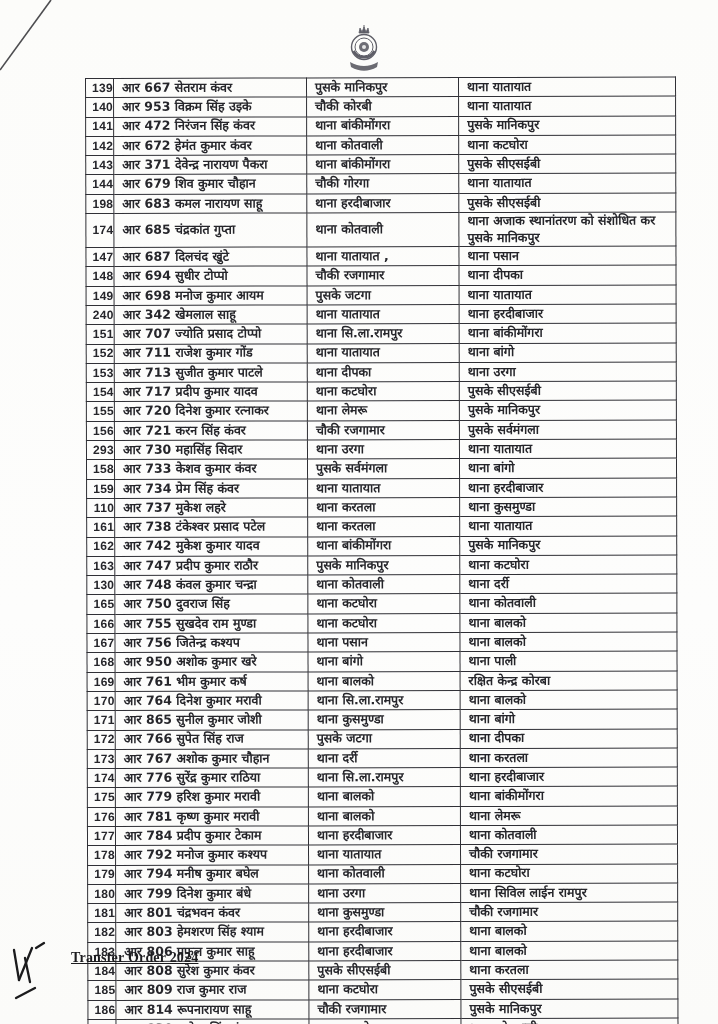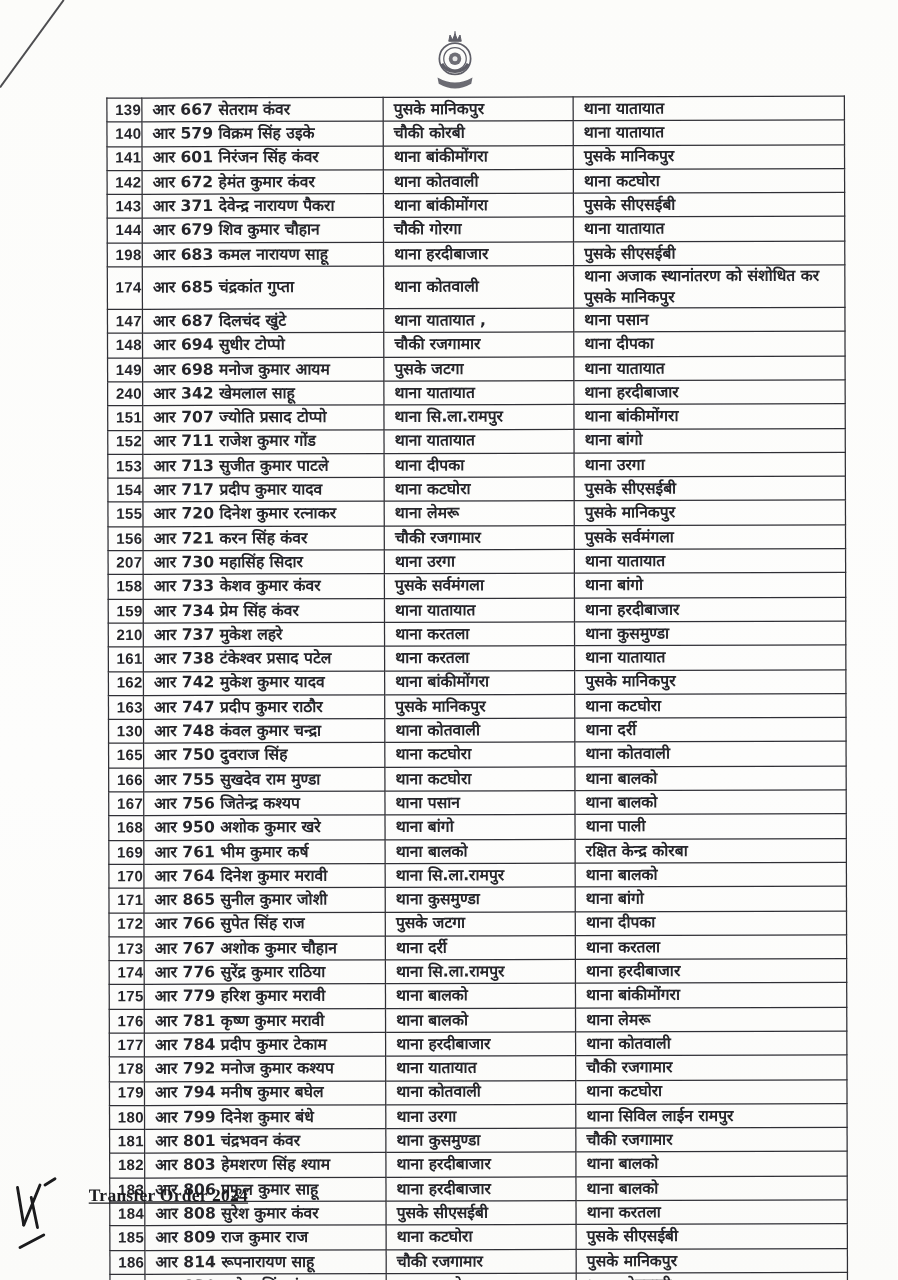--- a/index.html
+++ b/index.html
@@ -83,27 +83,27 @@
     </colgroup>
     <tbody>
         <tr>
           <td class="sn">139</td>
           <td>आर 667 सेतराम कंवर</td>
           <td>पुसके मानिकपुर</td>
           <td>थाना यातायात</td>
         </tr>
         <tr>
           <td class="sn">140</td>
-          <td>आर 579 विक्रम सिंह उइके</td>
+          <td>आर 953 विक्रम सिंह उइके</td>
           <td>चौकी कोरबी</td>
           <td>थाना यातायात</td>
         </tr>
         <tr>
           <td class="sn">141</td>
-          <td>आर 601 निरंजन सिंह कंवर</td>
+          <td>आर 472 निरंजन सिंह कंवर</td>
           <td>थाना बांकीमोंगरा</td>
           <td>पुसके मानिकपुर</td>
         </tr>
         <tr>
           <td class="sn">142</td>
           <td>आर 672 हेमंत कुमार कंवर</td>
           <td>थाना कोतवाली</td>
           <td>थाना कटघोरा</td>
         </tr>
         <tr>
@@ -184,39 +184,39 @@
           <td>थाना लेमरू</td>
           <td>पुसके मानिकपुर</td>
         </tr>
         <tr>
           <td class="sn">156</td>
           <td>आर 721 करन सिंह कंवर</td>
           <td>चौकी रजगामार</td>
           <td>पुसके सर्वमंगला</td>
         </tr>
         <tr>
-          <td class="sn">207</td>
+          <td class="sn">293</td>
           <td>आर 730 महासिंह सिदार</td>
           <td>थाना उरगा</td>
           <td>थाना यातायात</td>
         </tr>
         <tr>
           <td class="sn">158</td>
           <td>आर 733 केशव कुमार कंवर</td>
           <td>पुसके सर्वमंगला</td>
           <td>थाना बांगो</td>
         </tr>
         <tr>
           <td class="sn">159</td>
           <td>आर 734 प्रेम सिंह कंवर</td>
           <td>थाना यातायात</td>
           <td>थाना हरदीबाजार</td>
         </tr>
         <tr>
-          <td class="sn">210</td>
+          <td class="sn">110</td>
           <td>आर 737 मुकेश लहरे</td>
           <td>थाना करतला</td>
           <td>थाना कुसमुण्डा</td>
         </tr>
         <tr>
           <td class="sn">161</td>
           <td>आर 738 टंकेश्वर प्रसाद पटेल</td>
           <td>थाना करतला</td>
           <td>थाना यातायात</td>
         </tr>

